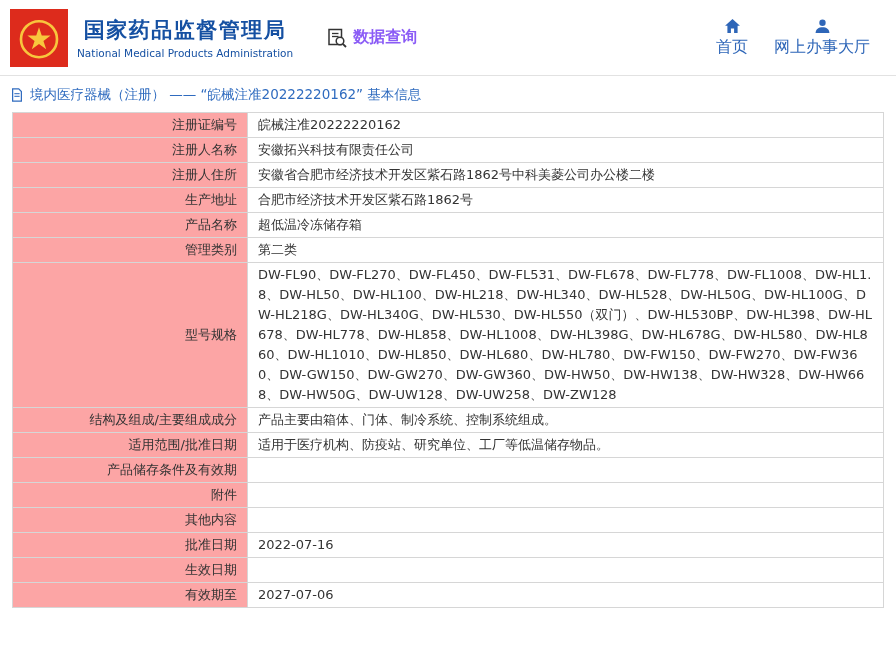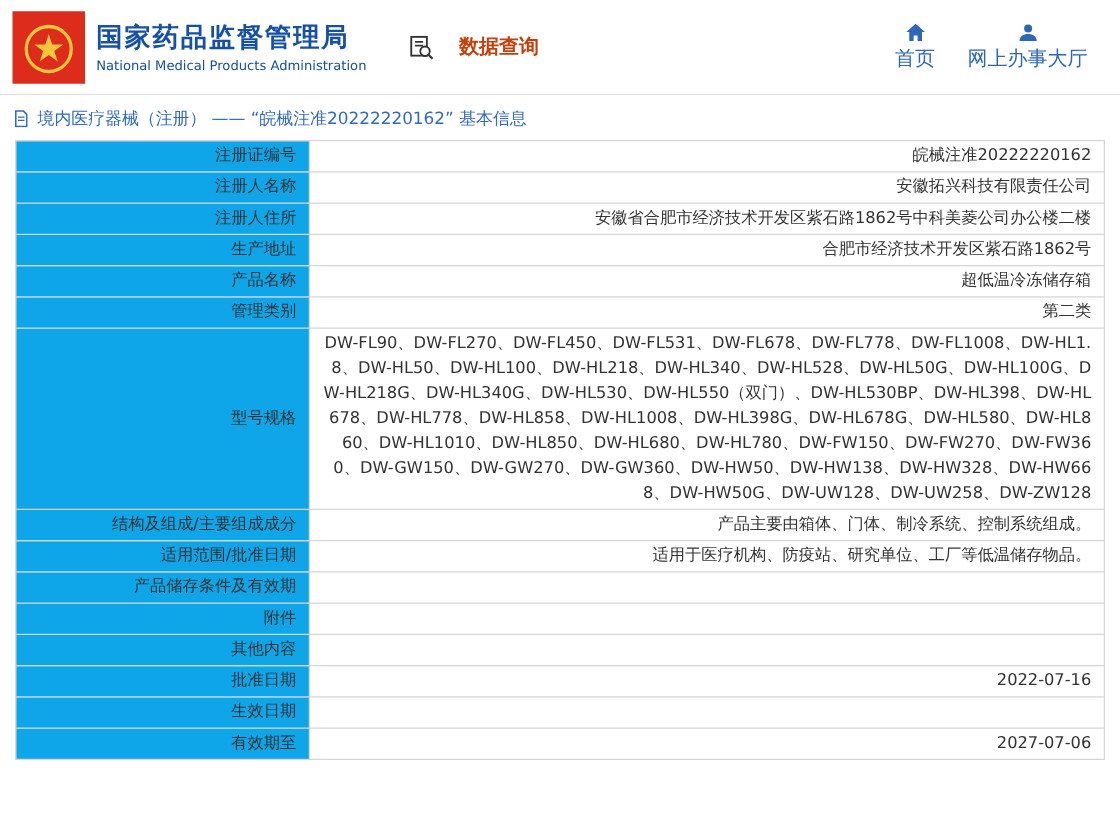--- a/index.html
+++ b/index.html
@@ -2,45 +2,45 @@
 <html><head>
 <meta charset="utf-8">
 <style>
   * { margin:0; padding:0; box-sizing:border-box; }
   html,body { width:896px; height:670px; overflow:hidden; background:#fff;
     font-family:"DejaVu Sans","Liberation Sans",sans-serif; color:#333; }
 
   
   .topbar { height:76px; display:flex; align-items:center;
     padding:0 26px 0 10px; border-bottom:1px solid #e2e2e2; background:#fff; }
-  .brand { display:flex; align-items:center; }
+  .brand { display:flex; align-items:center;text-align:center; }
   .logo { width:58px; height:58px; background:#dd2b1c; display:flex;
     align-items:center; justify-content:center; flex:0 0 auto; }
   .brand-text { margin-left:9px; }
   .brand-title { font-size:21px; font-weight:bold; color:#1550a2; letter-spacing:1.5px; }
   .brand-sub { font-size:10.5px; color:#1550a2; margin-top:3px; }
-  .section-title { display:flex; align-items:center; gap:20px; margin-left:34px;
-    font-size:16px; font-weight:600; color:#c2410c; }
+  .section-title { display:flex; align-items:center; gap:6px; margin-left:34px;
+    font-size:16px; font-weight:600; color:#8b5cf6; }
   .top-nav { margin-left:auto; display:flex; gap:26px; }
   .nav-item { display:flex; flex-direction:column; align-items:center; gap:2px;
     color:#2e66b8; font-size:16px; text-decoration:none; cursor:pointer; }
 
   
   .breadcrumb { display:flex; align-items:center; gap:6px;
     padding:10px 12px 8px 10px; color:#2f6bbf; font-size:13.5px;text-align:right; }
 
   
   .table-wrap { padding:0 12px 10px 12px; }
   table.info-table { width:100%; border-collapse:collapse; table-layout:fixed; }
   .info-table th, .info-table td { border:1px solid #d6d6d6;
     padding:2px 10px; font-size:13px; line-height:20px; font-weight:normal;
     vertical-align:middle; }
-  .info-table th { width:235px; text-align:right; background:#0ea5e9;
+  .info-table th { width:235px; text-align:right; background:#fca5a5;
     color:#333; white-space:nowrap; }
-  .info-table td { text-align:right; background:#fff; word-break:break-all; }
+  .info-table td { text-align:left; background:#fff; word-break:break-all; }
   .icon { display:inline-flex; align-items:center; justify-content:center; }
 </style>
 </head>
 <body>
 
 <div class="page">
 
   <header class="topbar">
     <div class="brand">
       <div class="logo">

